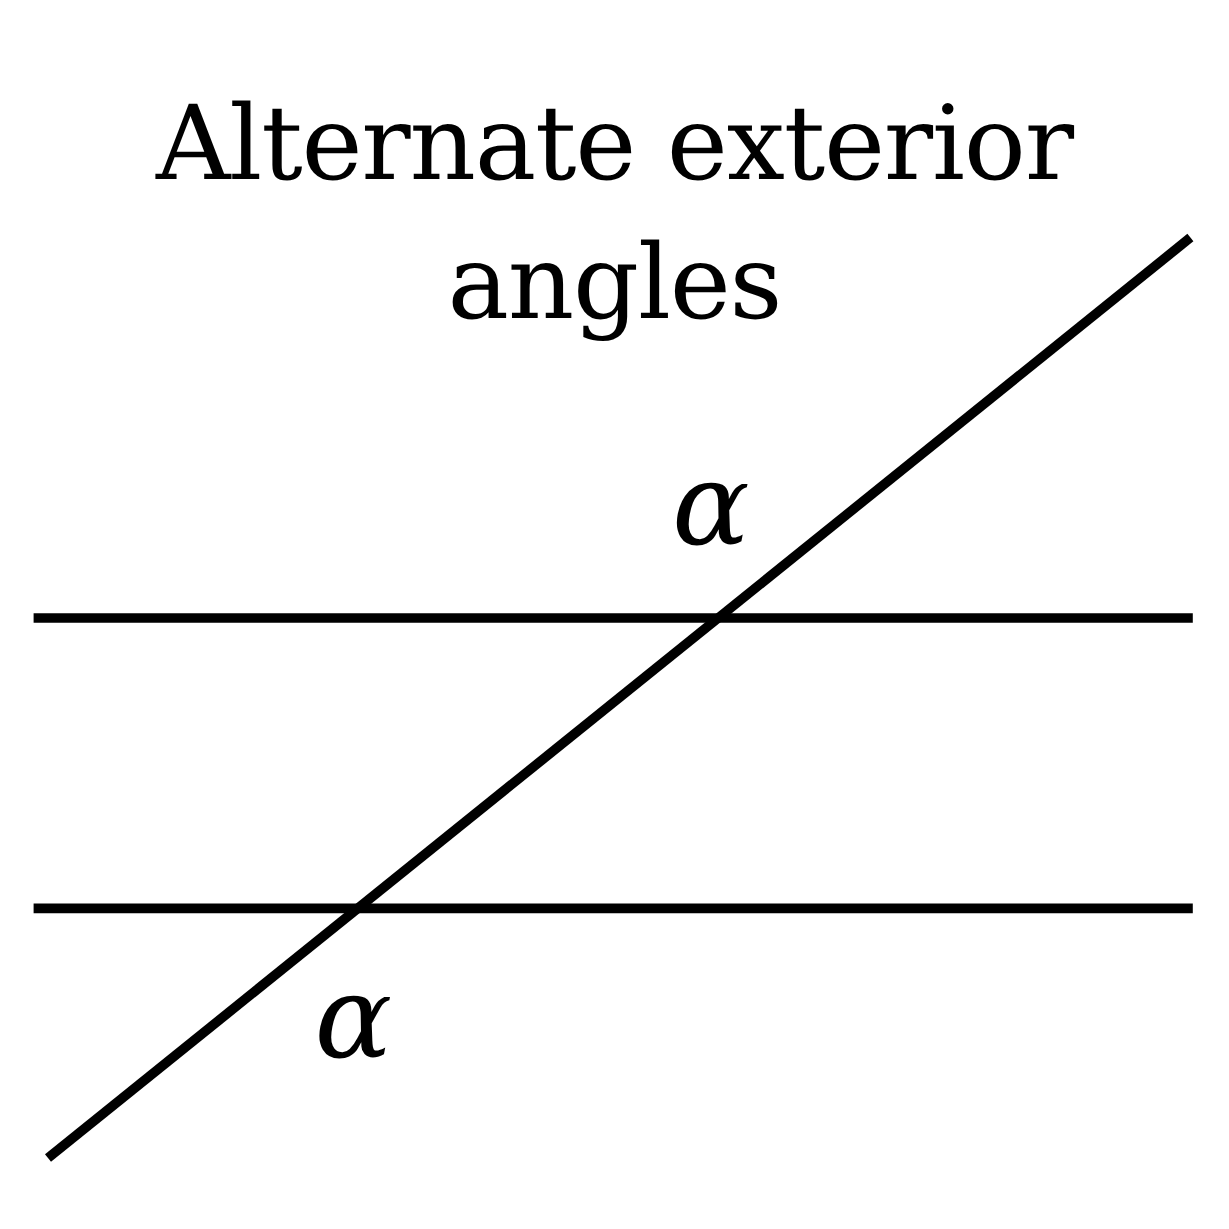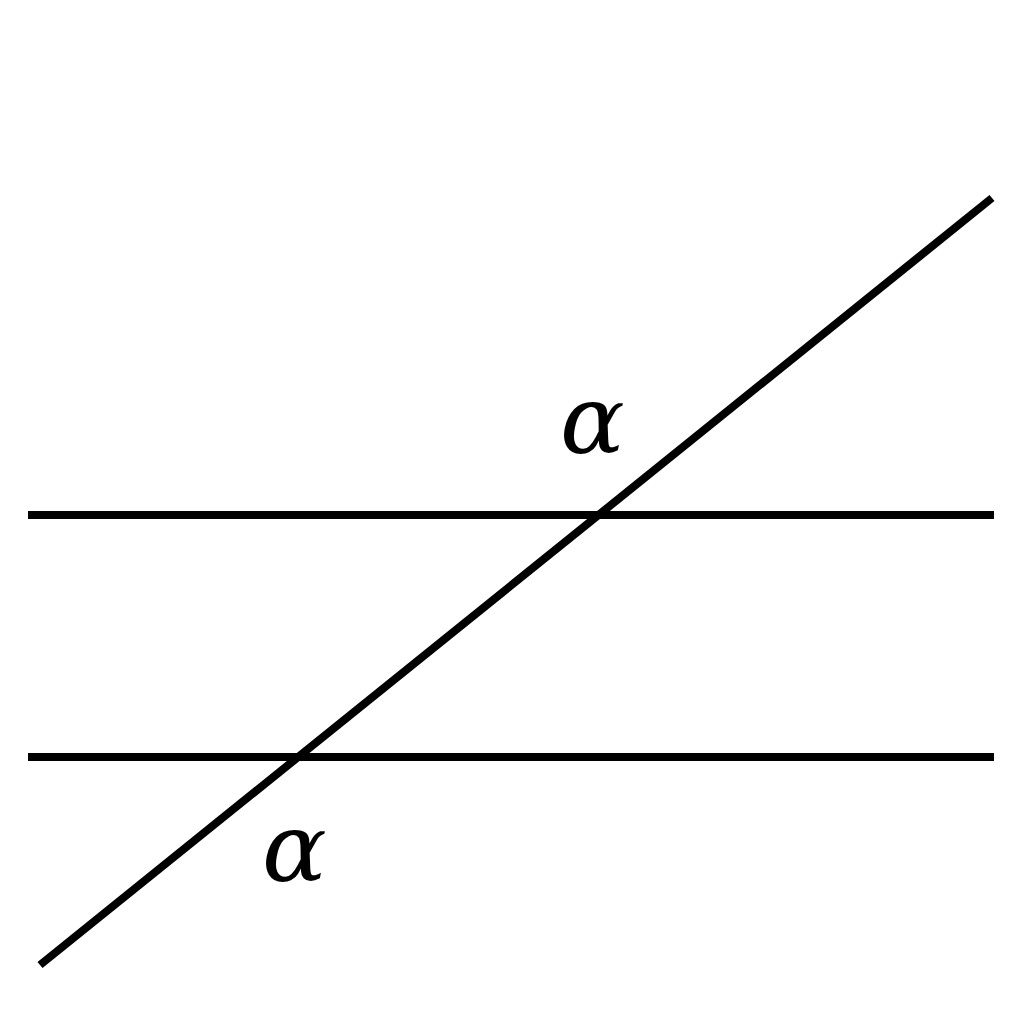--- a/index.html
+++ b/index.html
@@ -13,20 +13,22 @@
   svg.diagram { position: absolute; left: 0; top: 0; }
   .alpha {
     position: absolute; font-family: "DejaVu Serif", "Liberation Serif", serif;
     font-style: italic; font-size: 96px; line-height: 96px; color: #000;
   }
 </style>
 </head>
 <body>
 
 <div class="title">
+  <span>Alternate exterior</span>
+  <span>angles</span>
 </div>
 
 <svg class="diagram" width="1024" height="1024" viewBox="0 0 1024 1024">
   <line id="l-top" stroke="#000000" stroke-width="8" x1="28" y1="515" x2="994" y2="515"></line>
   <line id="l-bot" stroke="#000000" stroke-width="8" x1="28" y1="757" x2="994" y2="757"></line>
   <line id="l-trans" stroke="#000000" stroke-width="8" x1="40" y1="965" x2="992" y2="198"></line>
 </svg>
 
 <div class="alpha" id="a-upper" style="left: 560px; top: 372px;">α</div>
 <div class="alpha" id="a-lower" style="left: 262px; top: 800px;">α</div>

